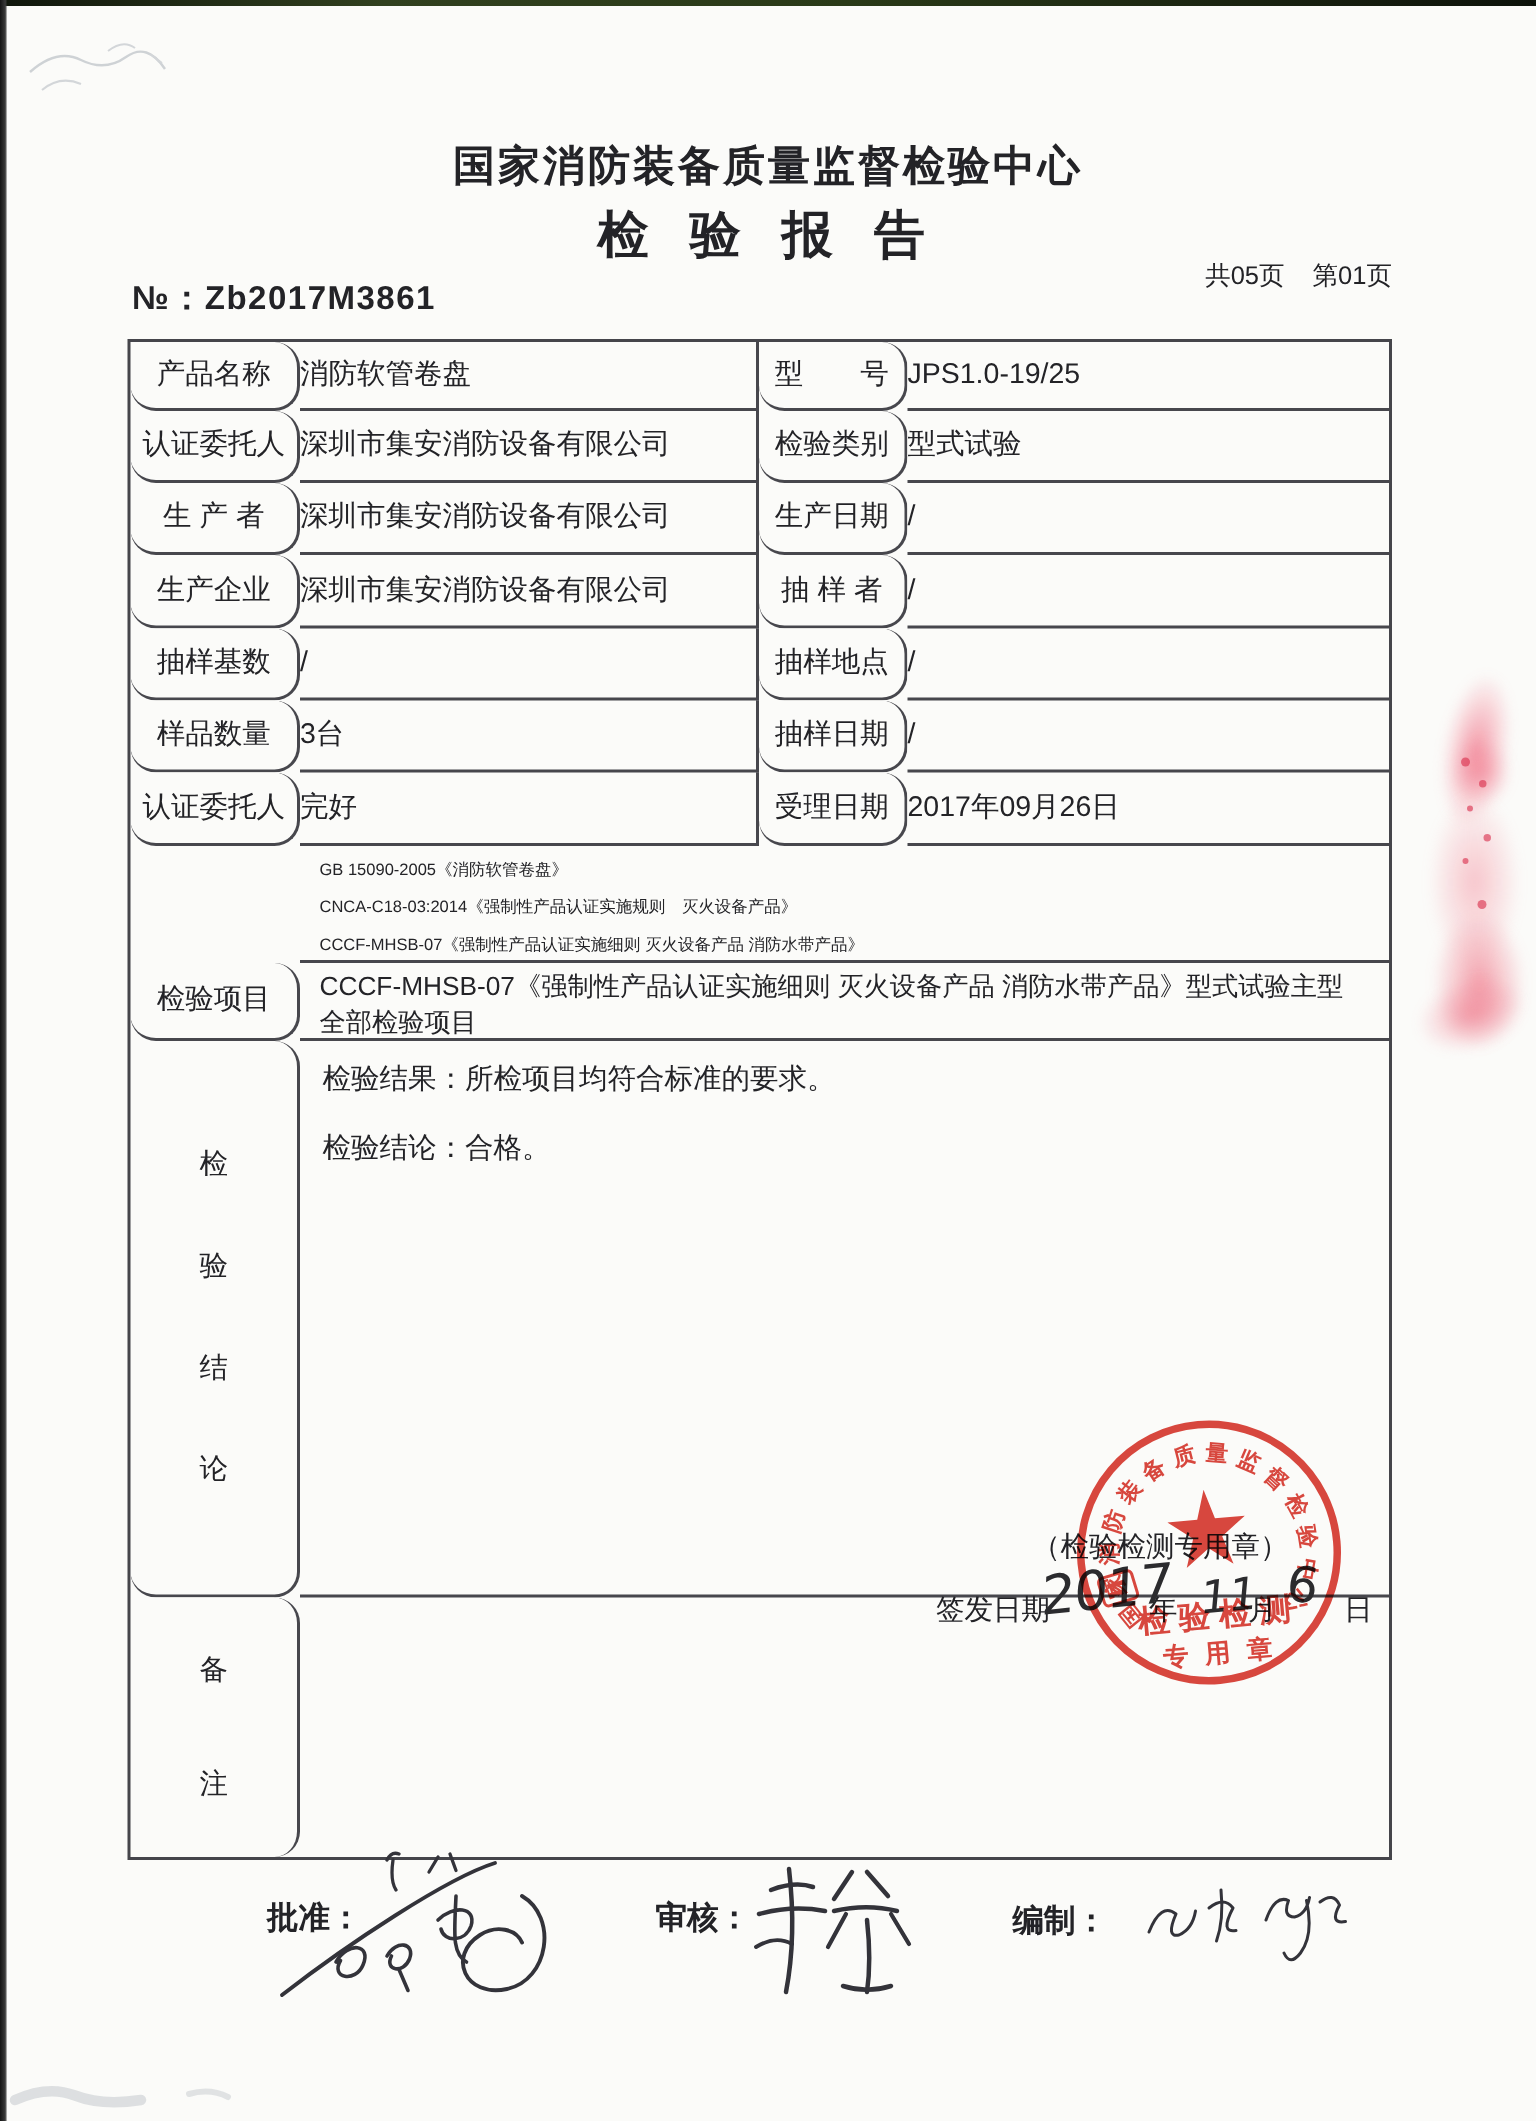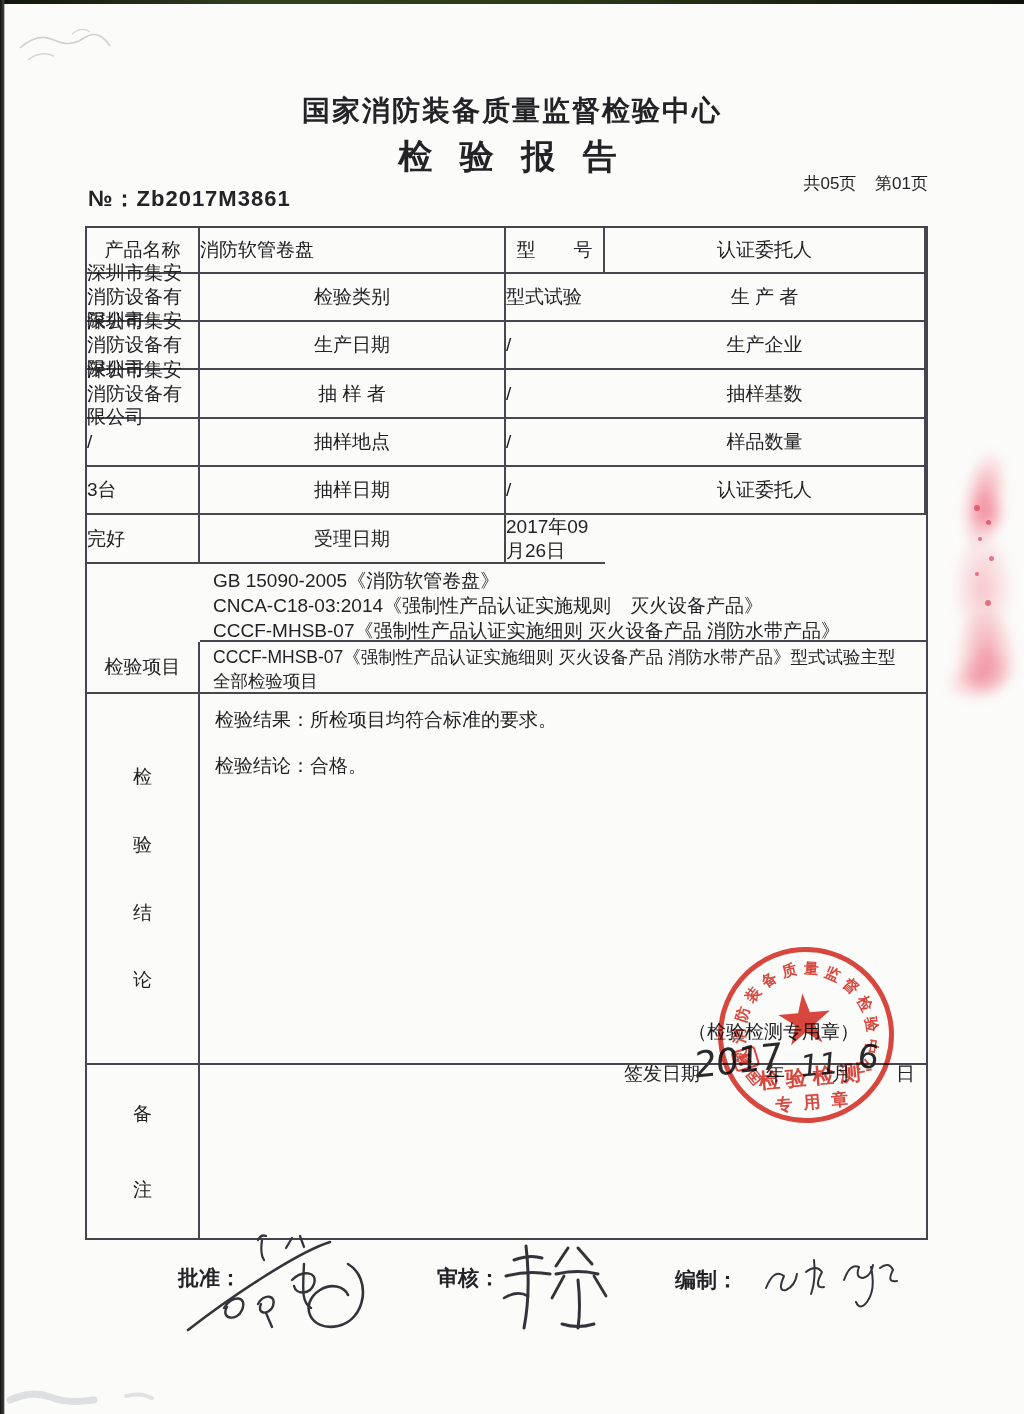--- a/index.html
+++ b/index.html
@@ -33,24 +33,24 @@
     display:grid;
     grid-template-columns:113px 306px 99px 321px;
     grid-template-rows:46px 48px 48px 49px 48px 48px 49px 78px 52px 371px 173px;
     border:2px solid #45454b;
     background:transparent;
   }
   .cell{ border-right:2px solid #47474d; border-bottom:2px solid #47474d;
     display:flex; align-items:center; font-size:19px; line-height:1.25; }
   .cell.nr{ border-right:none; }
   .cell.nb{ border-bottom:none; }
-  .lab{ justify-content:center; text-align:center; }
+  .lab{ justify-content:center; text-align:center;border-radius:17px; }
   .val{ }
   .span3{ grid-column:2 / 5; }
-  .basis-lines{ padding:4px 0 3px 13px; font-size:19px; line-height:25px; display:block; }
+  .basis-lines{ padding:4px 0 3px 13px; font-size:11px; line-height:25px; display:block; }
   .basis-lines div{ white-space:nowrap; }
   .items-text{ padding:3px 18px 2px 13px; font-size:17.5px; line-height:24px; display:block; }
   .vlab{ flex-direction:column; justify-content:center; }
   .vlab.concl span{ display:block; margin:22px 0; }
   .vlab.remark span{ display:block; margin:26px 0; }
   .rel{ position:relative; display:block; }
   .abs{ position:absolute; white-space:nowrap;font-family:Liberation Serif, serif; }
   .result-line{ left:15px; top:14px; font-size:19px; }
   .conclusion-line{ left:15px; top:60px; font-size:19px; }
   .seal-note{ left:488px; top:326px; font-size:19px; }
@@ -119,20 +119,21 @@
 <div class="pages-line">
   <span>共05页</span>
   <span>第01页</span>
 </div>
 
 <div class="tbl">
 
   <div class="cell lab">产品名称</div>
   <div class="cell val">消防软管卷盘</div>
   <div class="cell lab">型　　号</div>
+  <div class="cell val nr">JPS1.0-19/25</div>
 
   <div class="cell lab">认证委托人</div>
   <div class="cell val">深圳市集安消防设备有限公司</div>
   <div class="cell lab">检验类别</div>
   <div class="cell val nr">型式试验</div>
 
   <div class="cell lab">生 产 者</div>
   <div class="cell val">深圳市集安消防设备有限公司</div>
   <div class="cell lab">生产日期</div>
   <div class="cell val nr">/</div>

